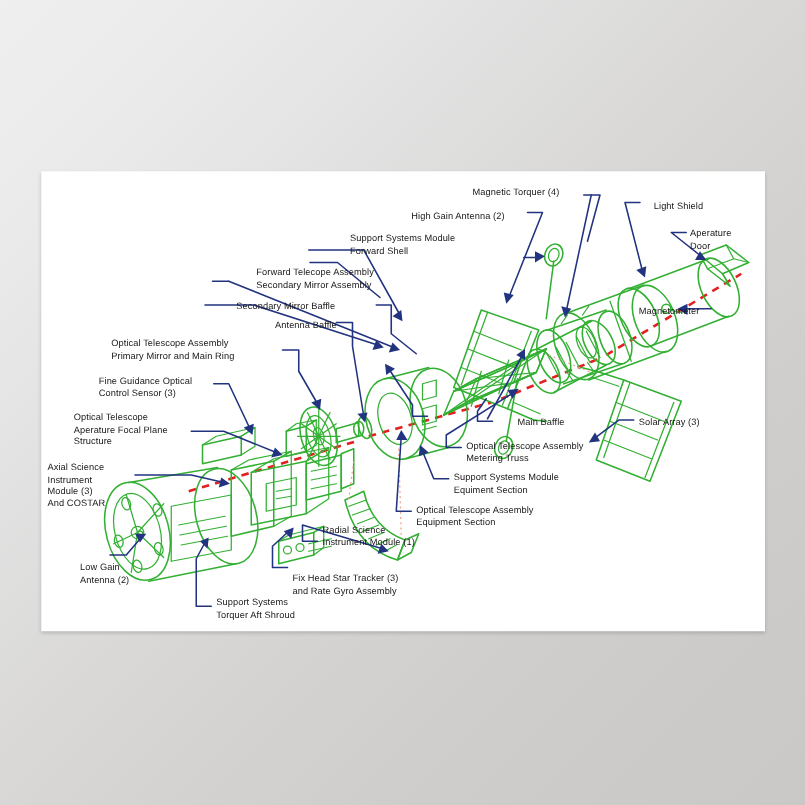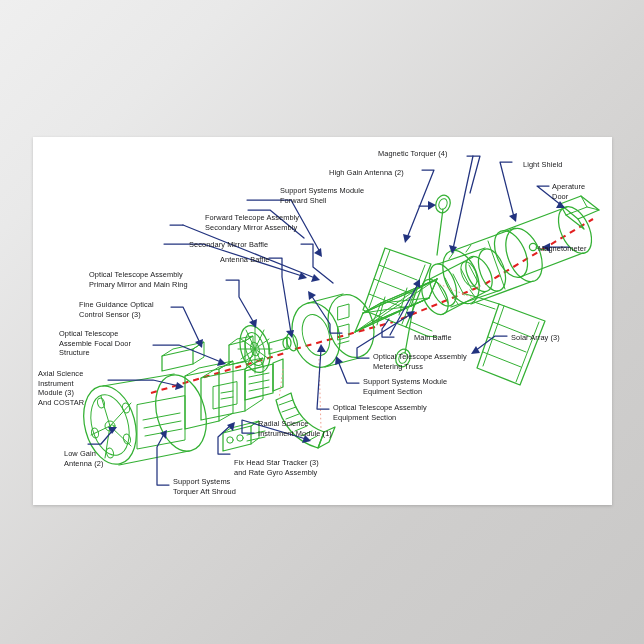--- a/index.html
+++ b/index.html
@@ -375,31 +375,31 @@
     <div id="labels">
       <div class="lbl" style="left:345px;top:12px">Magnetic Torquer (4)</div>
       <div class="lbl" style="left:490px;top:23px">Light Shield</div>
       <div class="lbl" style="left:296px;top:31px">High Gain Antenna (2)</div>
       <div class="lbl" style="left:519px;top:45px">Aperature
 Door</div>
       <div class="lbl" style="left:247px;top:49px">Support Systems Module
 Forward Shell</div>
       <div class="lbl" style="left:172px;top:76px">Forward Telecope Assembly
 Secondary Mirror Assembly</div>
-      <div class="lbl" style="left:505px;top:107px">Magnetometer</div>
+      <div class="lbl" style="left:478px;top:107px">Magnetometer</div>
       <div class="lbl" style="left:156px;top:103px">Secondary Mirror Baffle</div>
       <div class="lbl" style="left:187px;top:118px">Antenna Baffle</div>
       <div class="lbl" style="left:56px;top:133px">Optical Telescope Assembly
 Primary Mirror and Main Ring</div>
       <div class="lbl" style="left:46px;top:163px">Fine Guidance Optical
 Control Sensor (3)</div>
       <div class="lbl" style="left:381px;top:196px">Main Baffle</div>
       <div class="lbl" style="left:478px;top:196px">Solar Array (3)</div>
       <div class="lbl" style="left:26px;top:192px">Optical Telescope
-Assemble Focal Door
+Aperature Focal Plane
 Structure</div>
       <div class="lbl" style="left:340px;top:215px">Optical Telescope Assembly
 Metering Truss</div>
       <div class="lbl" style="left:5px;top:232px">Axial Science
 Instrument
 Module (3)
 And COSTAR</div>
       <div class="lbl" style="left:330px;top:240px">Support Systems Module
 Equiment Section</div>
       <div class="lbl" style="left:300px;top:266px">Optical Telescope Assembly

